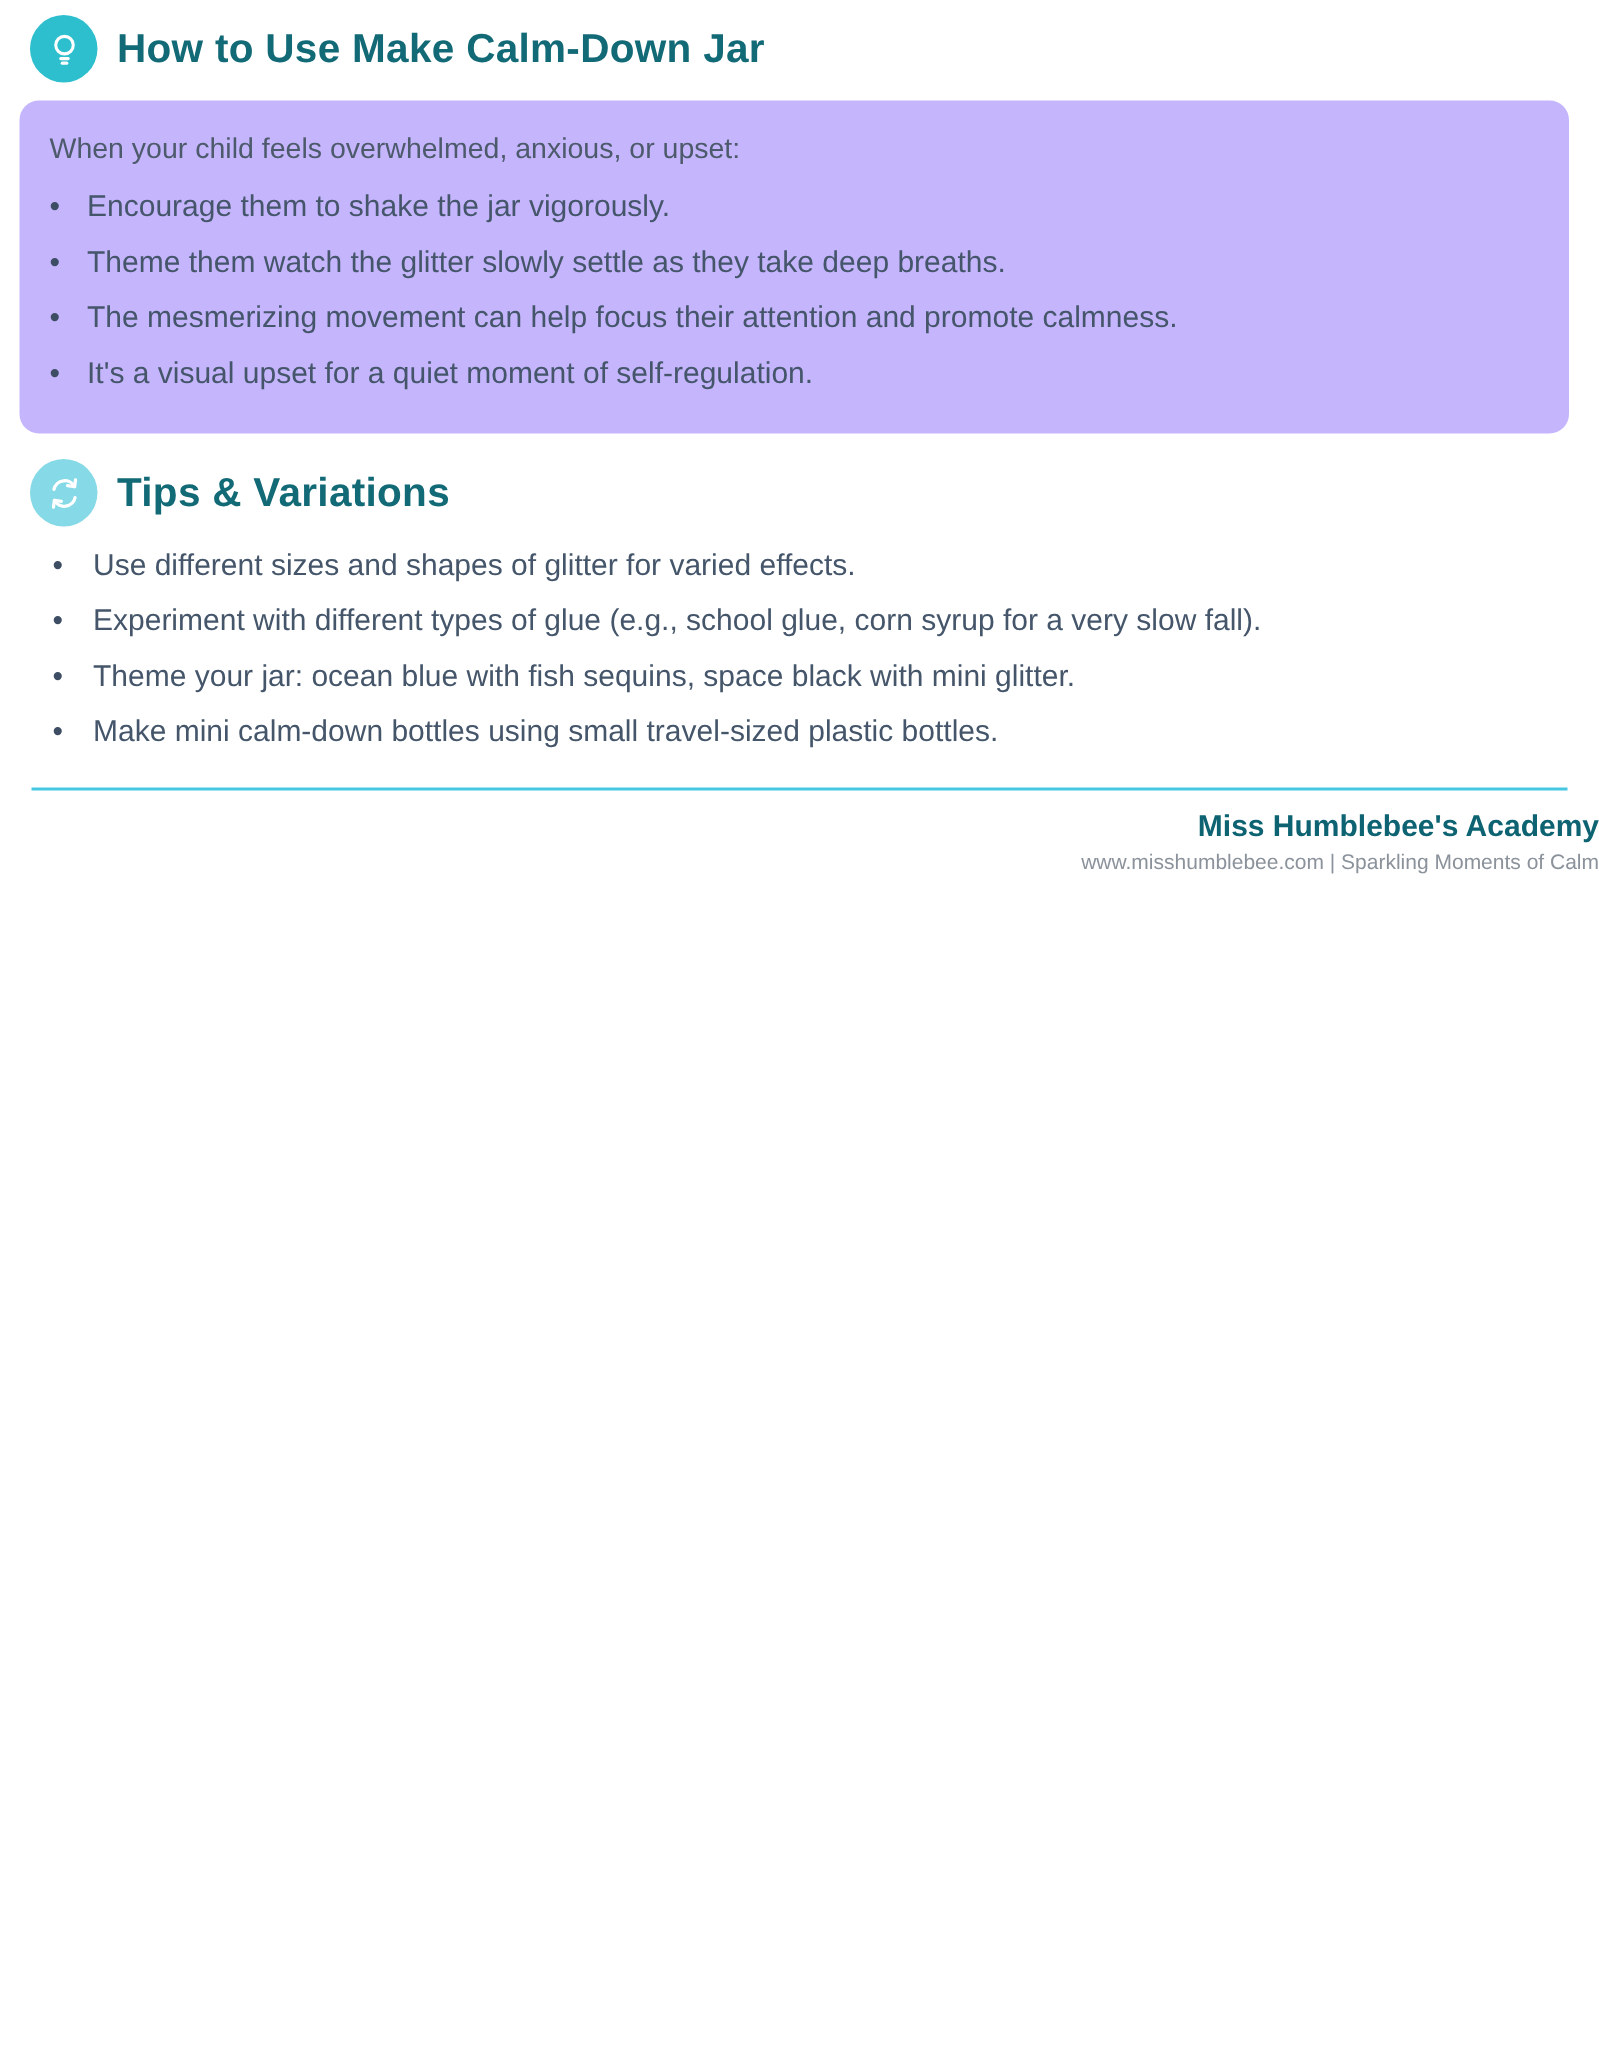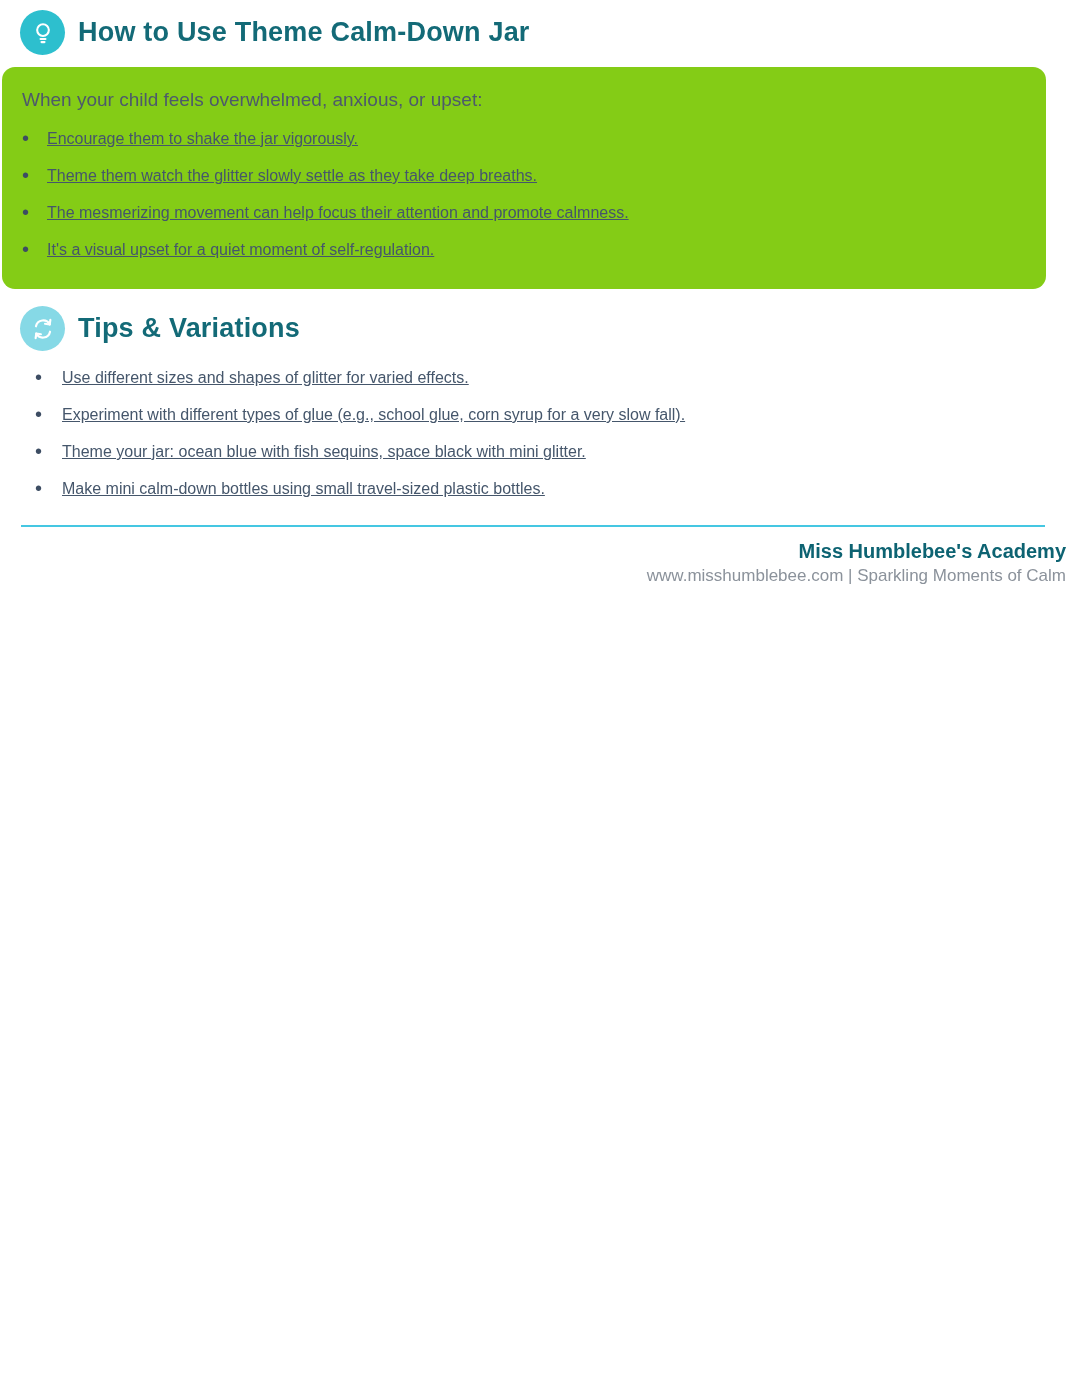--- a/index.html
+++ b/index.html
@@ -29,42 +29,41 @@
   .section-title {
     margin: 0 0 0 13px;
     font-size: 27px; font-weight: bold;
     color: #136a77;
     letter-spacing: 0.2px;
   }
   .tips-header { margin-top: 17px; }
 
   
   .info-box {
-    margin: 12px 20px 0 2px;
-    background: #84cc16;
+    margin: 12px 20px 0 13px;
+    background: #c4b5fd;
     border-radius: 13px;
     padding: 22px 24px 16px 20px;
   }
   .info-intro {
     margin: 0;
     font-size: 19px;
     color: #4d5a6b;
   }
   ul.bullet-list {
     list-style: none;
     margin: 14px 0 0 0;
     padding: 0;
   }
   ul.bullet-list li {
     position: relative;
-    font-size: 16px;
+    font-size: 20px;
     line-height: 27px;
     margin-bottom: 10px;
     color: #45566b;
-    text-decoration: underline;
   }
   ul.bullet-list li::before {
     content: "\2022";
     position: absolute;
     left: 0; top: 0;
     font-size: 20px;
     color: #3d4d63;
   }
   .box-list { margin-left: 12px; }
   .box-list li { padding-left: 25px; }
@@ -80,40 +79,40 @@
   }
 
   
   .footer { text-align: right; margin-top: 13px; }
   .footer-brand {
     font-size: 20px; font-weight: bold;
     color: #0d6372;
     margin: 0;
   }
   .footer-tagline {
-    font-size: 17px;
+    font-size: 14px;
     color: #8b929b;
     margin: 3px 0 0 0;
   }
 </style>
 </head>
 <body>
 
 <div class="page">
 
   <section>
     <div class="section-header">
       <span class="icon-circle teal">
         <svg width="26" height="26" viewBox="0 0 24 24">
           <circle cx="12" cy="9.3" r="5.4" fill="none" stroke="#ffffff" stroke-width="1.9"></circle>
           <line x1="9.7" y1="17.6" x2="14.3" y2="17.6" stroke="#ffffff" stroke-width="1.9" stroke-linecap="round"></line>
           <line x1="10.6" y1="20.4" x2="13.4" y2="20.4" stroke="#ffffff" stroke-width="1.9" stroke-linecap="round"></line>
         </svg>
       </span>
-      <h1 class="section-title">How to Use Theme Calm-Down Jar</h1>
+      <h1 class="section-title">How to Use Make Calm-Down Jar</h1>
     </div>
 
     <div class="info-box">
       <p class="info-intro">When your child feels overwhelmed, anxious, or upset:</p>
       <ul class="bullet-list box-list">
 
           <li>Encourage them to shake the jar vigorously.</li>
 
           <li>Theme them watch the glitter slowly settle as they take deep breaths.</li>
 

